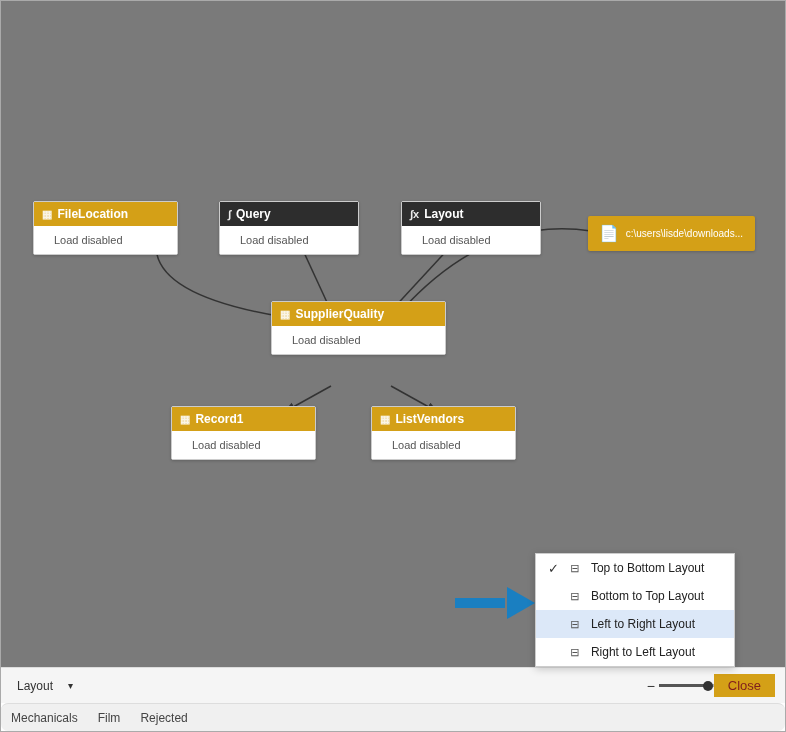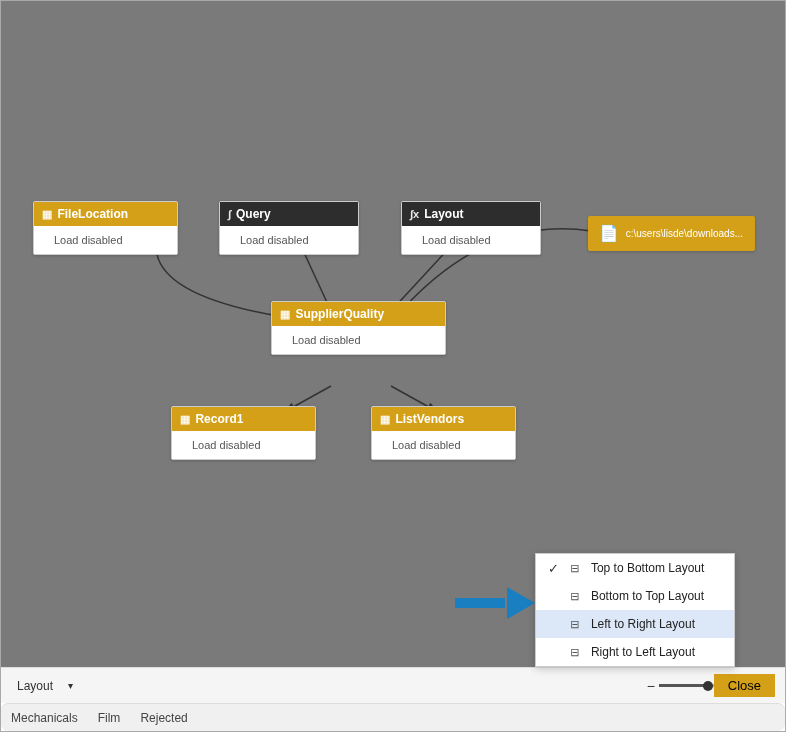--- a/index.html
+++ b/index.html
@@ -240,21 +240,21 @@
     .checkmark {
       font-size: 13px;
       color: #333;
     }
 
     .close-btn {
       position: absolute;
       right: 10px;
       bottom: 6px;
       background: #d4a017;
-      color: #000000;
+      color: #7f1d1d;
       border: none;
       padding: 4px 14px;
       font-size: 13px;
       cursor: pointer;
       font-weight: 500;
     }
 
     
     .bottom-tabs {
       height: 28px;

